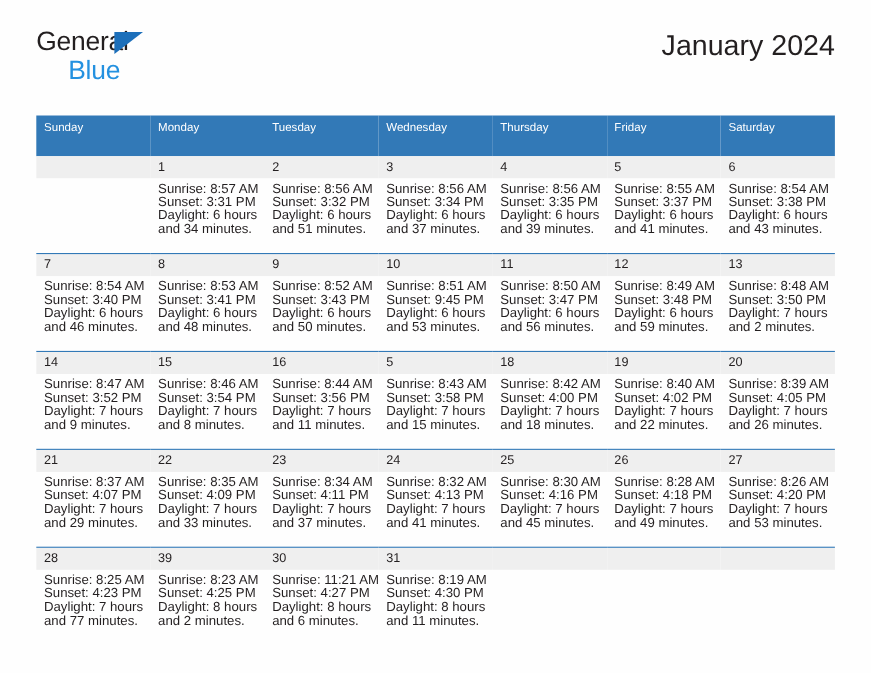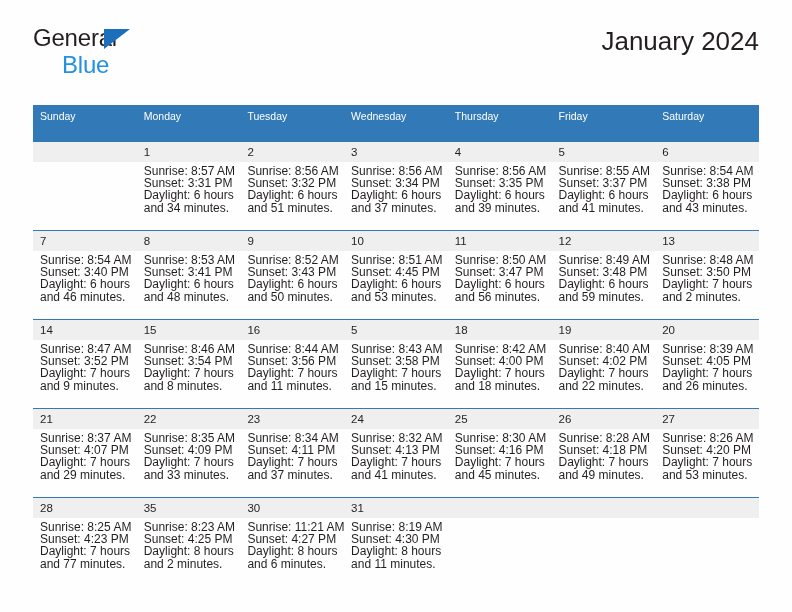--- a/index.html
+++ b/index.html
@@ -259,21 +259,21 @@
               <div>Sunrise: 8:52 AM</div>
               <div>Sunset: 3:43 PM</div>
               <div>Daylight: 6 hours</div>
               <div>and 50 minutes.</div>
             </div>
           </td>
           <td>
             <div class="daynum">10</div>
             <div class="details">
               <div>Sunrise: 8:51 AM</div>
-              <div>Sunset: 4:45 PM</div>
+              <div>Sunset: 9:45 PM</div>
               <div>Daylight: 6 hours</div>
               <div>and 53 minutes.</div>
             </div>
           </td>
           <td>
             <div class="daynum">11</div>
             <div class="details">
               <div>Sunrise: 8:50 AM</div>
               <div>Sunset: 3:47 PM</div>
               <div>Daylight: 6 hours</div>
@@ -433,21 +433,21 @@
           <td>
             <div class="daynum">28</div>
             <div class="details">
               <div>Sunrise: 8:25 AM</div>
               <div>Sunset: 4:23 PM</div>
               <div>Daylight: 7 hours</div>
               <div>and 77 minutes.</div>
             </div>
           </td>
           <td>
-            <div class="daynum">35</div>
+            <div class="daynum">39</div>
             <div class="details">
               <div>Sunrise: 8:23 AM</div>
               <div>Sunset: 4:25 PM</div>
               <div>Daylight: 8 hours</div>
               <div>and 2 minutes.</div>
             </div>
           </td>
           <td>
             <div class="daynum">30</div>
             <div class="details">

